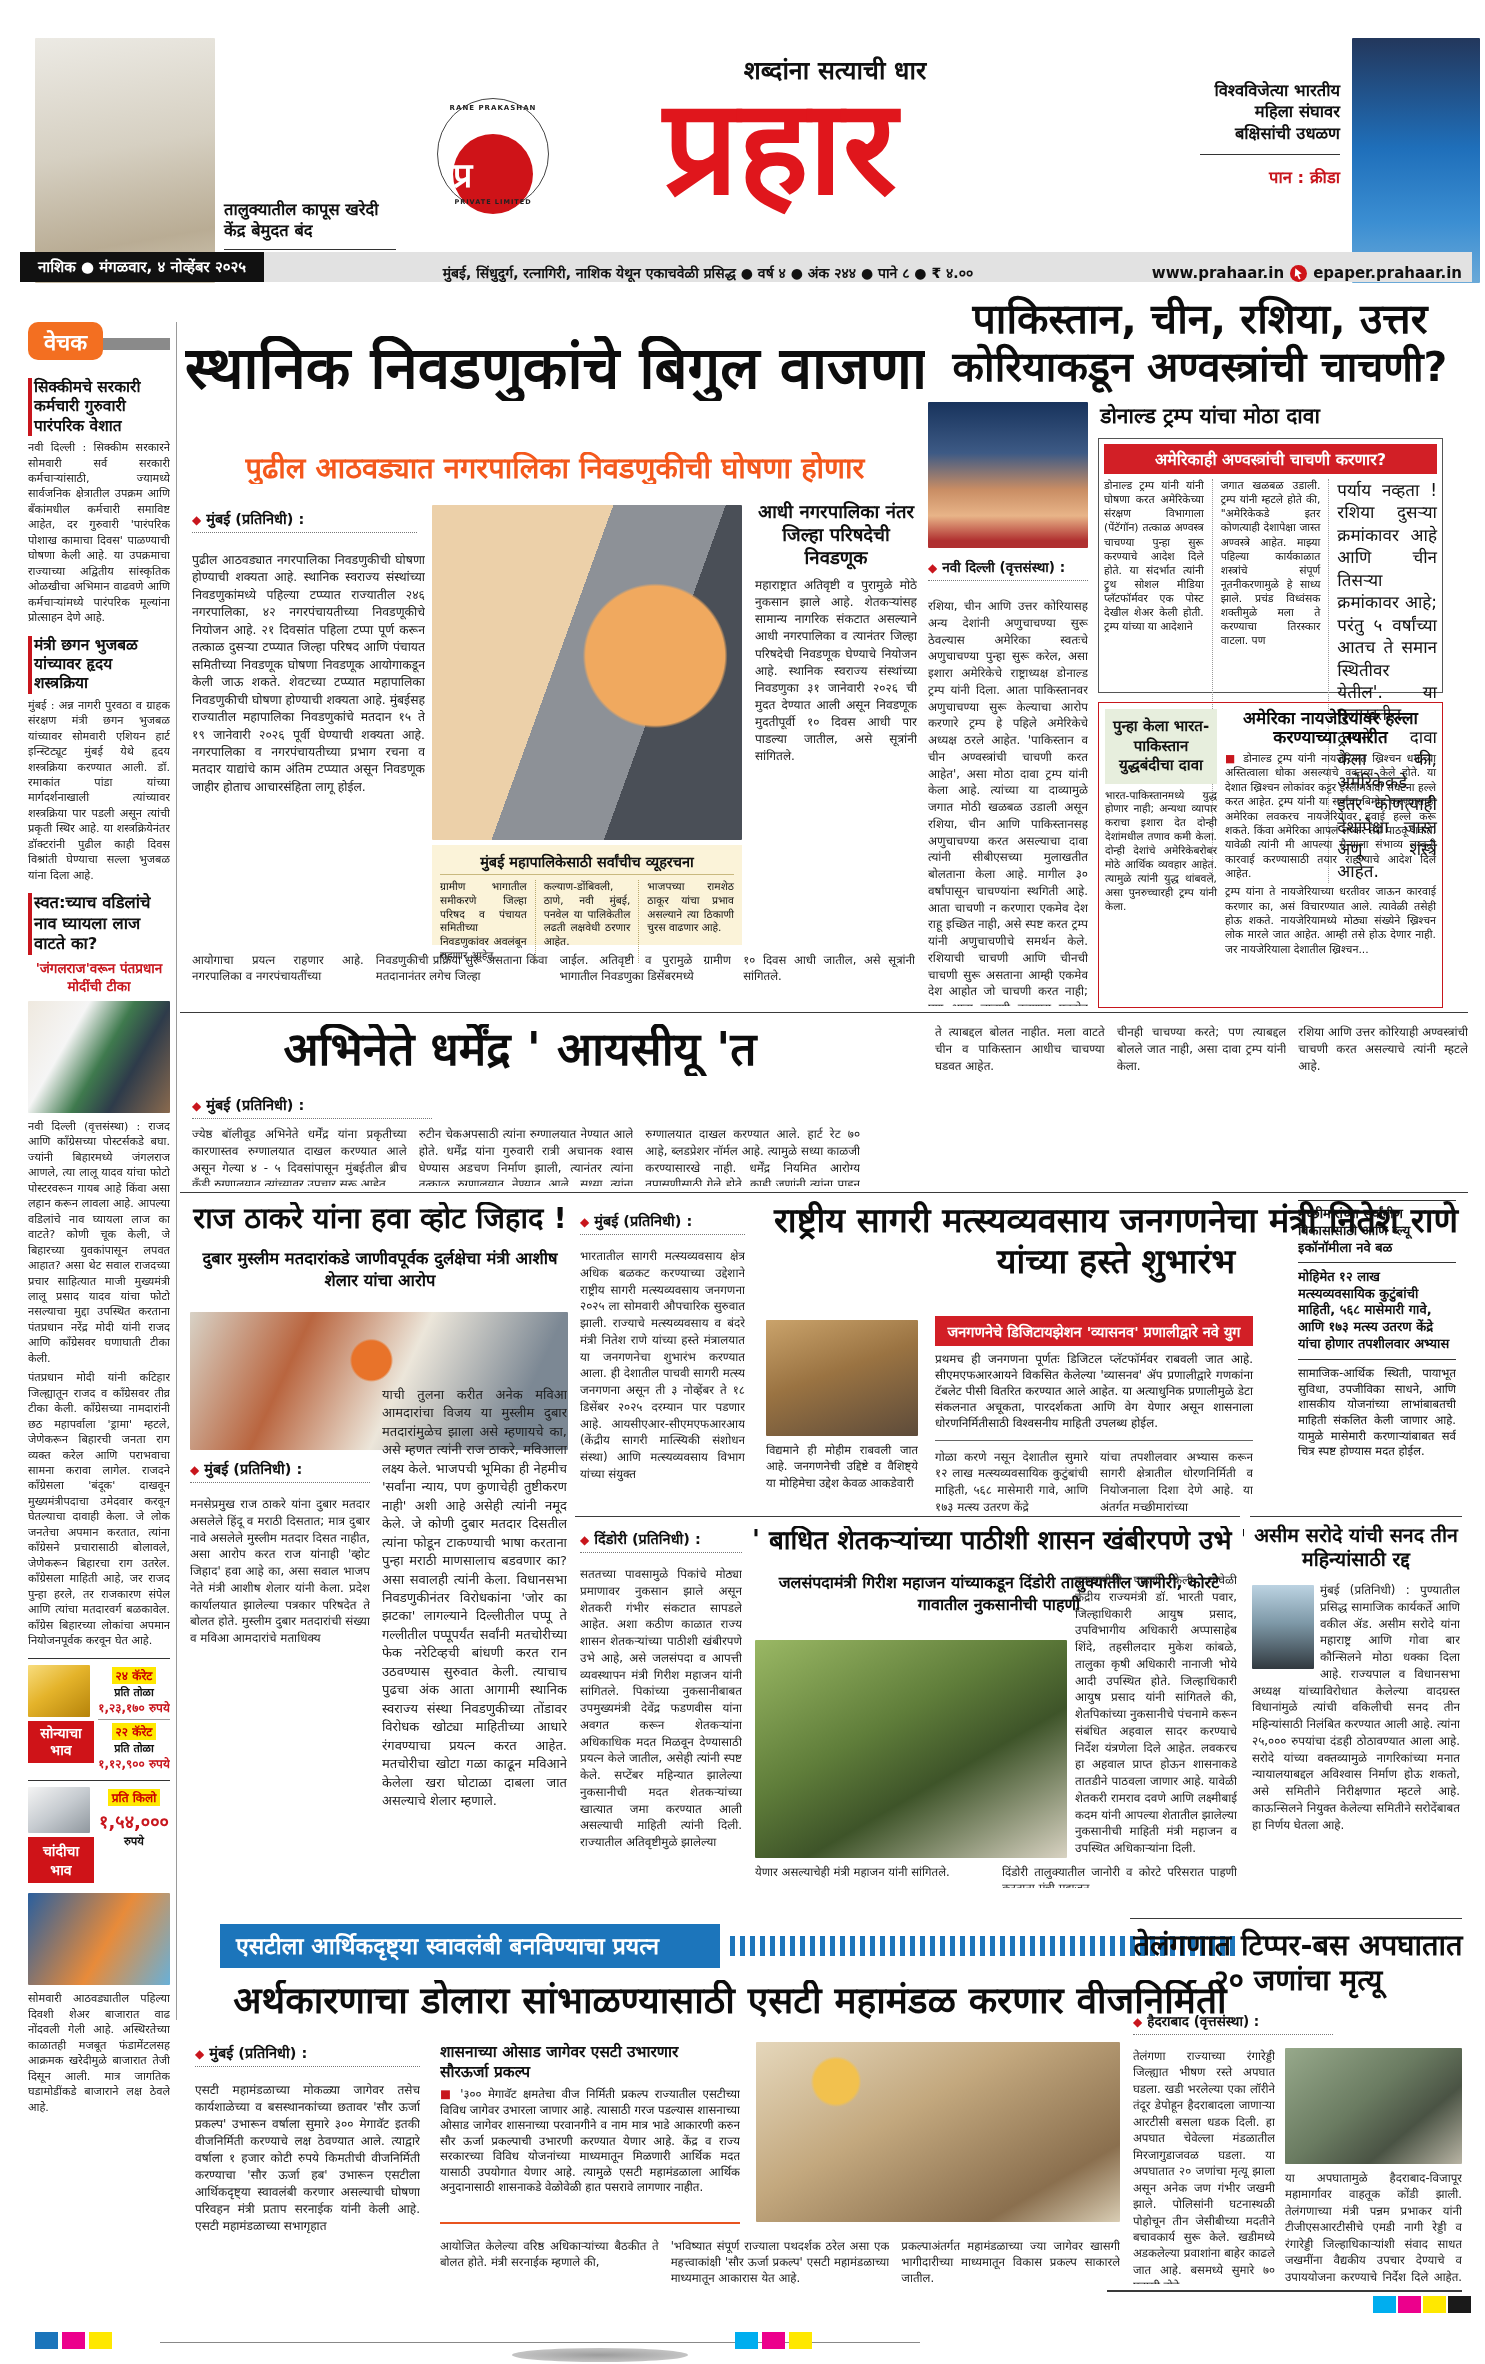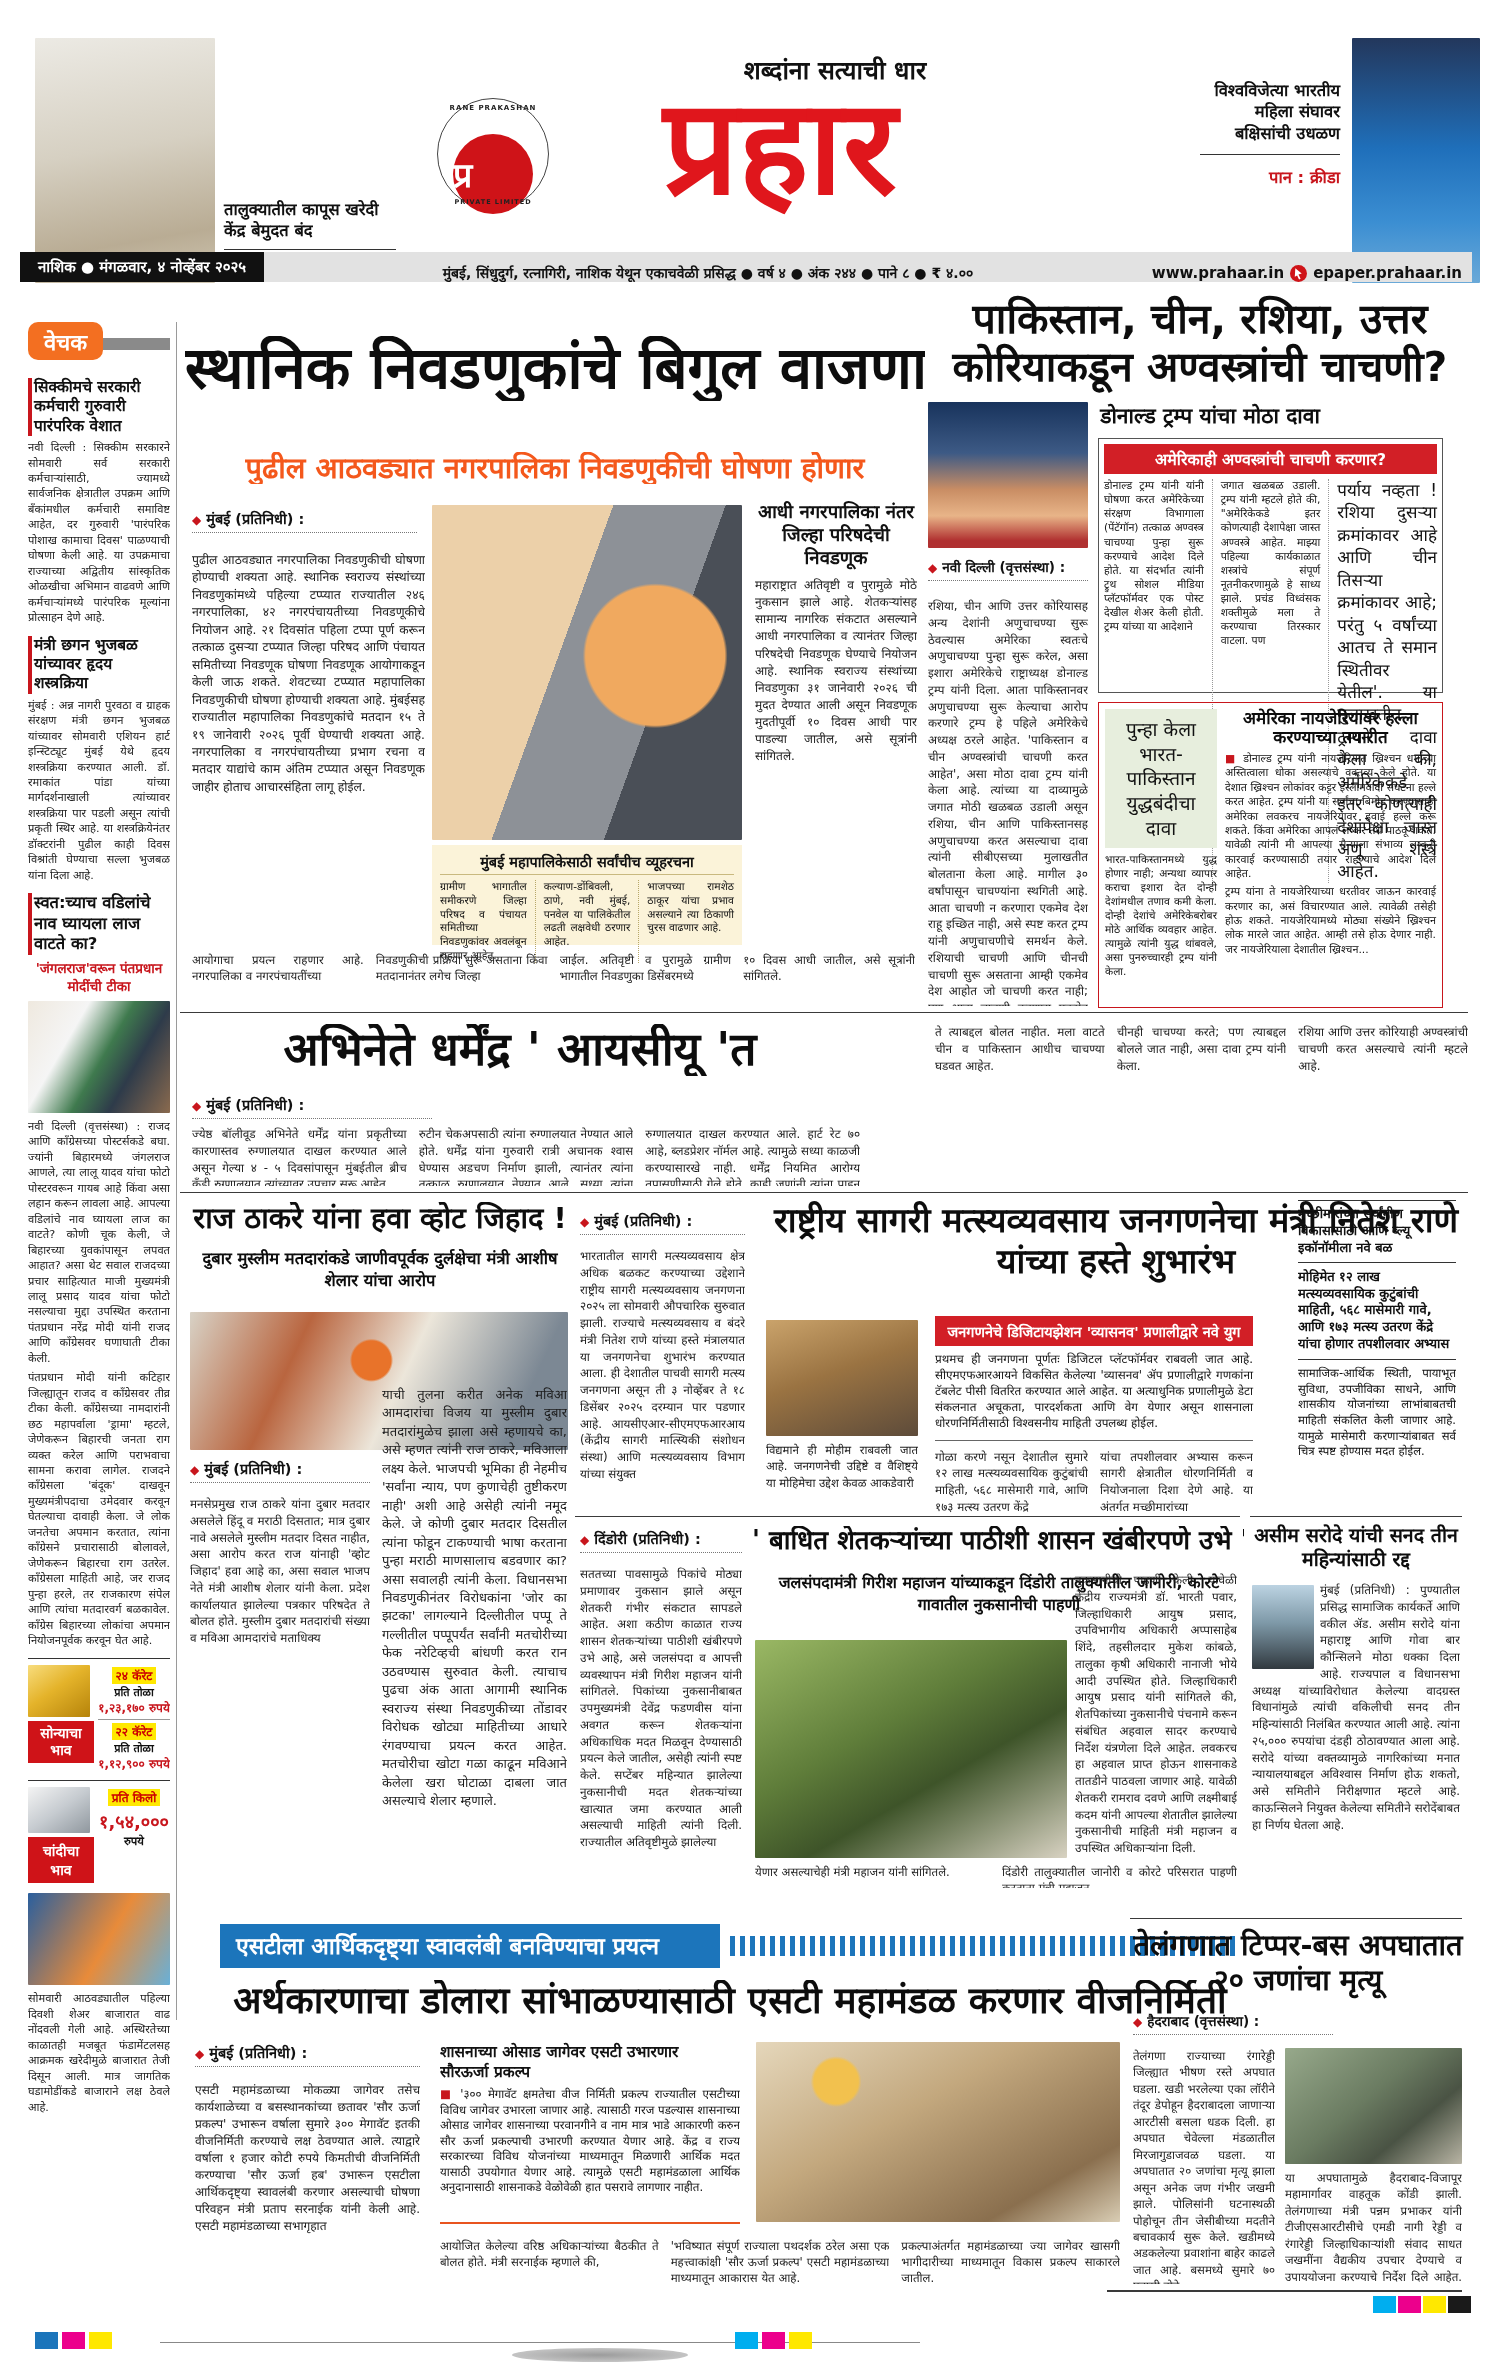--- a/index.html
+++ b/index.html
@@ -166,21 +166,21 @@
     <div class="cols" style="gap:8px">
       <div style="font-size:10.7px;line-height:1.32;text-align:justify">डोनाल्ड ट्रम्प यांनी यांनी घोषणा करत अमेरिकेच्या संरक्षण विभागाला (पेंटॅगॉन) तत्काळ अण्वस्त्र चाचण्या पुन्हा सुरू करण्याचे आदेश दिले होते. या संदर्भात त्यांनी ट्रुथ सोशल मीडिया प्लॅटफॉर्मवर एक पोस्ट देखील शेअर केली होती. ट्रम्प यांच्या या आदेशाने</div>
       <div style="font-size:10.7px;line-height:1.32;text-align:justify;border-left:1px dotted #999;padding-left:8px">जगात खळबळ उडाली. ट्रम्प यांनी म्हटले होते की, "अमेरिकेकडे इतर कोणत्याही देशापेक्षा जास्त अण्वस्त्रे आहेत. माझ्या पहिल्या कार्यकाळात शस्त्रांचे संपूर्ण नूतनीकरणामुळे हे साध्य झाले. प्रचंड विध्वंसक शक्तीमुळे मला ते करण्याचा तिरस्कार वाटला. पण</div>
       <div style="font-size:17px;line-height:1.32;text-align:justify;border-left:1px dotted #999;padding-left:8px">पर्याय नव्हता ! रशिया दुसऱ्या क्रमांकावर आहे आणि चीन तिसऱ्या क्रमांकावर आहे; परंतु ५ वर्षांच्या आतच ते समान स्थितीवर येतील'. या मुलाखतीत ट्रम्पने दावा केला की, अमेरिकेकडे इतर कोणत्याही देशांपेक्षा जास्त अणू शस्त्रे आहेत.</div>
     </div>
   </div>
 
   <div class="abs" style="left:1098px;top:702px;width:345px;height:306px;border:1.5px solid #c8161d;padding:6px;box-sizing:border-box">
     <div style="display:flex;gap:8px">
       <div style="width:112px">
-        <div style="background:#e7eedd;font-weight:normal;font-size:19px;text-align:center;padding:8px 4px;line-height:1.3">पुन्हा केला भारत-पाकिस्तान युद्धबंदीचा दावा</div>
+        <div style="background:#e7eedd;font-weight:bold;font-size:15px;text-align:center;padding:8px 4px;line-height:1.3">पुन्हा केला भारत-पाकिस्तान युद्धबंदीचा दावा</div>
         <div style="font-size:10.6px;line-height:1.32;text-align:justify;margin-top:5px">भारत-पाकिस्तानमध्ये युद्ध होणार नाही; अन्यथा व्यापार कराचा इशारा देत दोन्ही देशांमधील तणाव कमी केला. दोन्ही देशांचे अमेरिकेबरोबर मोठे आर्थिक व्यवहार आहेत. त्यामुळे त्यांनी युद्ध थांबवले, असा पुनरुच्चारही ट्रम्प यांनी केला.</div>
       </div>
       <div style="flex:1">
         <div class="hd" style="font-size:17px;margin-bottom:5px">अमेरिका नायजेरियावर हल्ला करण्याच्या तयारीत</div>
         <div style="font-size:10.8px;line-height:1.33;text-align:justify">
           <span style="color:#c8161d;font-weight:bold">■ </span><span>डोनाल्ड ट्रम्प यांनी नायजेरियात ख्रिश्चन धर्माच्या अस्तित्वाला धोका असल्याचे वक्तव्य केले होते. या देशात ख्रिश्चन लोकांवर कट्टर इस्लामवादी संघटना हल्ले करत आहेत. ट्रम्प यांनी या सर्वांचा बिमोड करण्यासाठी अमेरिका लवकरच नायजेरियावर हवाई हल्ले करू शकते. किंवा अमेरिका आपलं लष्कर तेथे पाठवू शकते. यावेळी त्यांनी मी आपल्या सैन्याला संभाव्य लष्करी कारवाई करण्यासाठी तयार राहण्याचे आदेश दिले आहेत.</span>
         </div>
         <div style="font-size:10.8px;line-height:1.33;text-align:justify;margin-top:4px">ट्रम्प यांना ते नायजेरियाच्या धरतीवर जाऊन कारवाई करणार का, असं विचारण्यात आले. त्यावेळी तसेही होऊ शकते. नायजेरियामध्ये मोठ्या संख्येने ख्रिश्चन लोक मारले जात आहेत. आम्ही तसे होऊ देणार नाही. जर नायजेरियाला देशातील ख्रिश्चन...</div>
       </div>
     </div>

